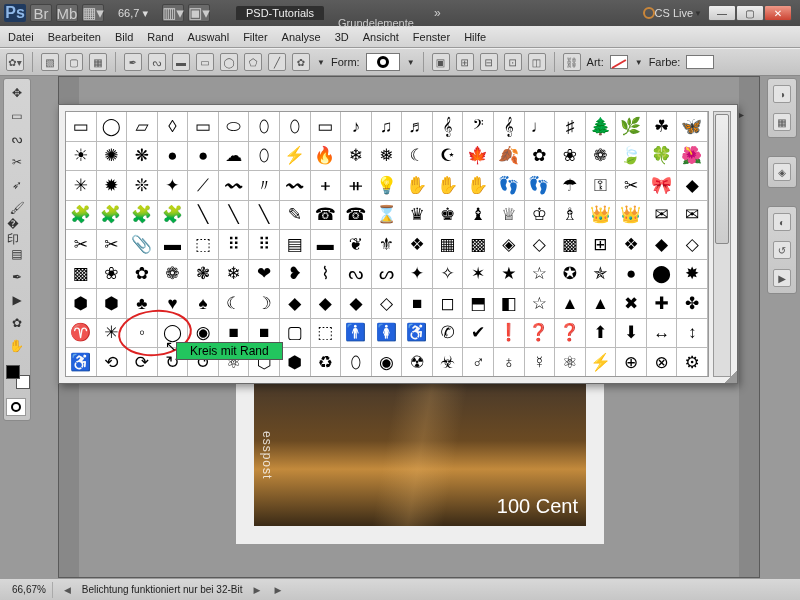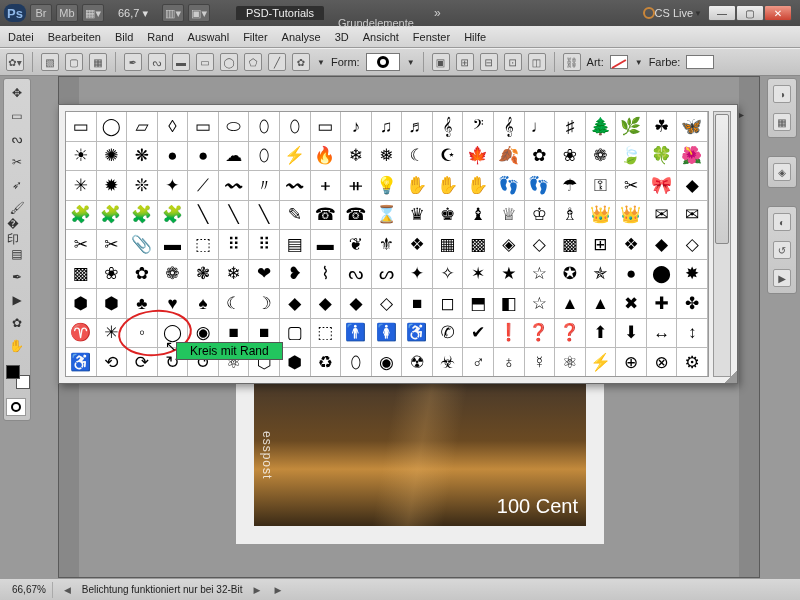--- a/index.html
+++ b/index.html
@@ -1,21 +1,21 @@
 <!DOCTYPE html>
 <html><head>
 <meta charset="utf-8">
 <style>
   * { box-sizing: border-box; margin: 0; padding: 0; font-family: "Segoe UI", Tahoma, sans-serif; }
   body { width: 800px; height: 600px; overflow: hidden; background: #9a9a9a; position: relative; }
 
   
   .titlebar { height: 26px; background: linear-gradient(#5c5c5c,#4a4a4a); display: flex; align-items: center; padding: 0 4px; color: #ddd; font-size: 11px; gap: 4px; }
-  .ps-badge { width: 22px; height: 18px; background:#1f3a5f; color:#8fb8e8; font-weight:bold; font-size:13px; display:flex;align-items:center;justify-content:center;border-radius:8px; }
-  .mini-btn { width:22px;height:18px;background:#6a6a6a;border:1px solid #444;border-radius:2px;display:flex;align-items:center;justify-content:center;font-size:11px;color:#ccc;cursor:pointer;}
+  .ps-badge { width: 22px; height: 18px; background:#1f3a5f; color:#8fb8e8; font-weight:bold; font-size:16px; display:flex;align-items:center;justify-content:center;border-radius:2px; }
+  .mini-btn { width:22px;height:18px;background:#6a6a6a;border:1px solid #444;border-radius:2px;display:flex;align-items:center;justify-content:center;font-size:15px;color:#ccc;cursor:pointer;}
   .zoom-label { padding:0 10px; color:#ddd; }
   .tab-active { background:#2f2f2f; padding:1px 10px; border-radius:2px 2px 0 0; color:#eee; }
   .tab-inactive { padding:3px 10px; color:#ccc;margin-top:20px; }
   .cslive { margin-left:auto; display:flex; align-items:center; gap:0; padding-right:4px;}
   .win-btn { width:28px;height:16px;background:linear-gradient(#eee,#ccc);border:1px solid #555;border-radius:2px;font-size:10px;display:flex;align-items:center;justify-content:center;color:#333;}
   .win-close { background:linear-gradient(#e98,#c43); color:#fff; }
   .dblarrow { font-size:12px; color:#ccc; padding:0 6px; }
 
   
   .menubar { height:22px; background:linear-gradient(#e7e7e7,#d3d3d3); border-bottom:1px solid #9a9a9a; display:flex; align-items:center; padding:0 8px; gap:14px; font-size:11px; color:#222;}

